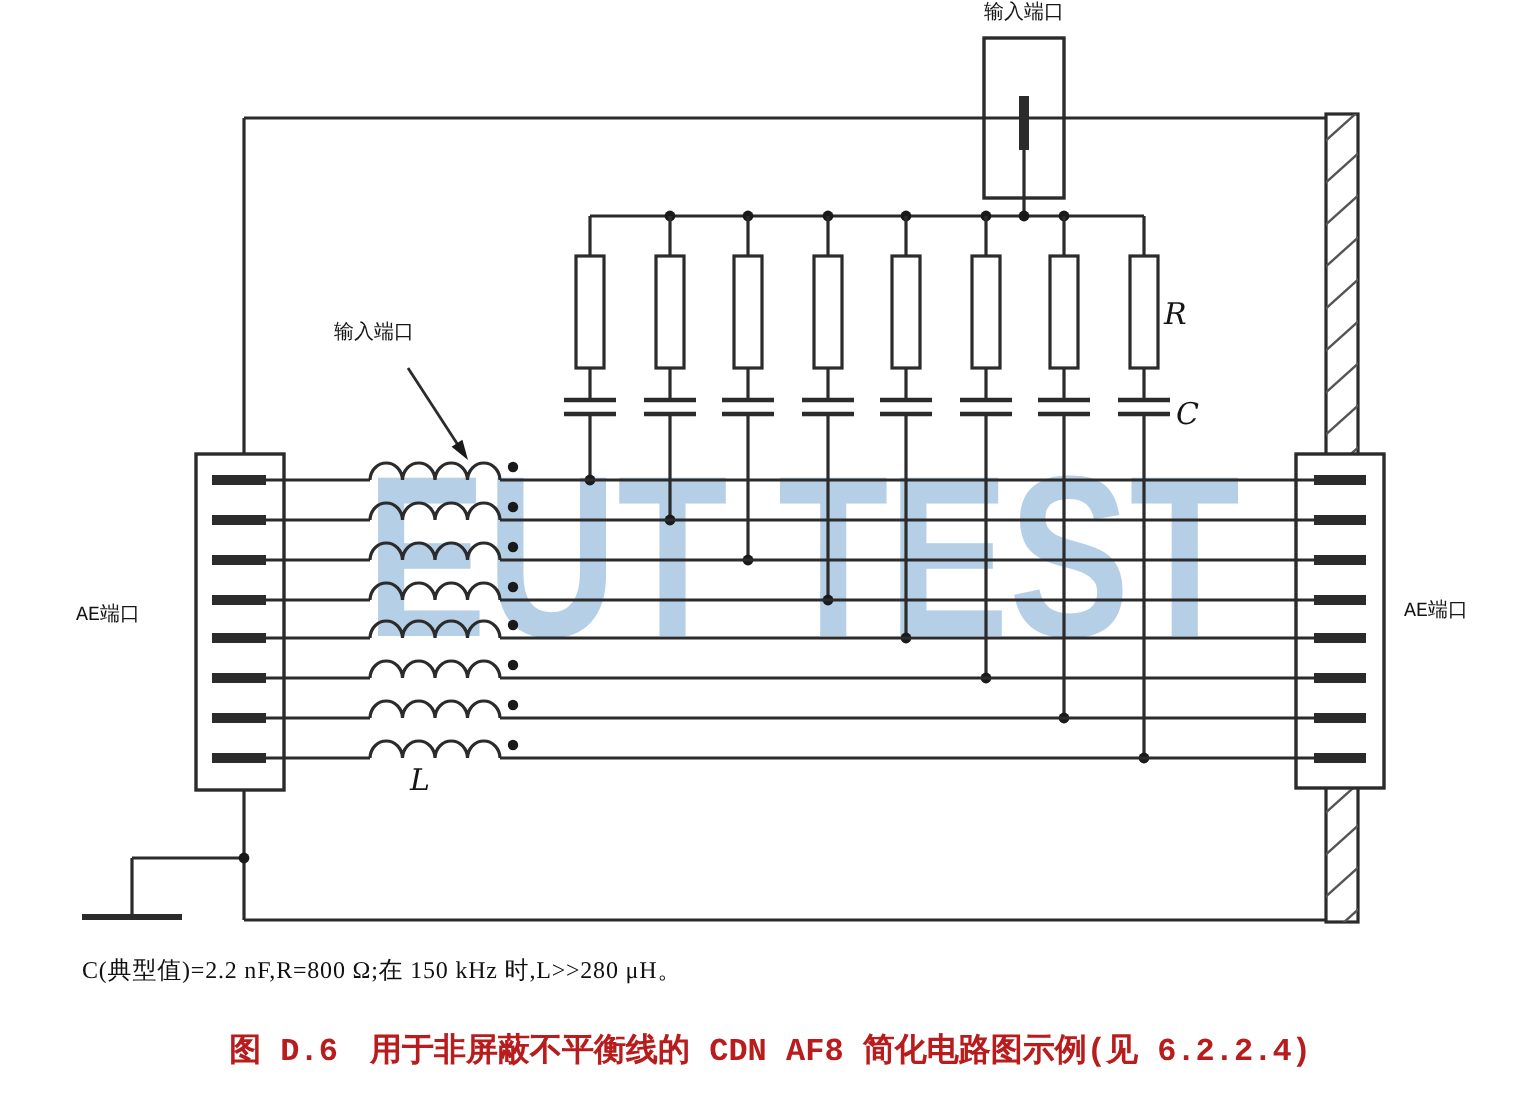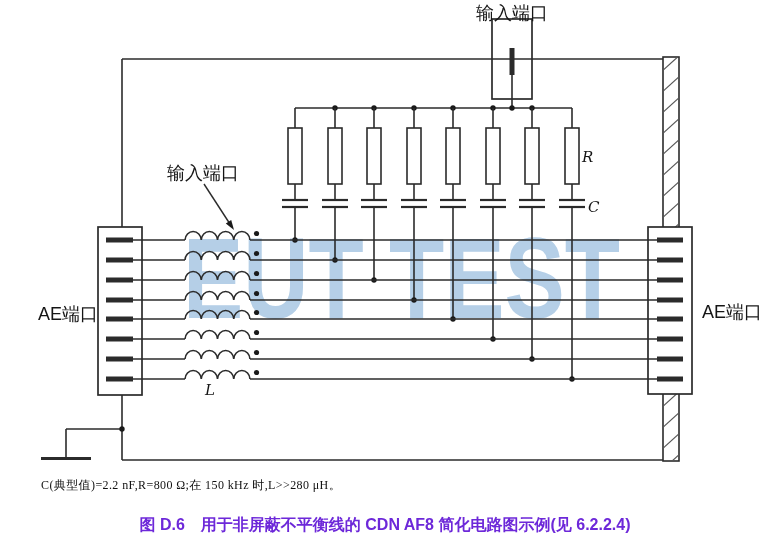--- a/index.html
+++ b/index.html
@@ -1,27 +1,27 @@
 <!DOCTYPE html>
 <html><head>
 <meta charset="utf-8">
 <style>
   html,body{margin:0;padding:0}
   body{width:770px;height:548px;background:#ffffff;position:relative;
        font-family:"Liberation Serif","DejaVu Serif",serif}
   .page{position:absolute;inset:0;width:770px;height:548px;background:#fff;overflow:hidden}
   svg{position:absolute;left:0;top:0}
-  .lbl{position:absolute;color:#151515;font-size:18px;line-height:1.25;white-space:nowrap;
-       font-family:Liberation Sans, sans-serif}
+  .lbl{position:absolute;color:#151515;font-size:10px;line-height:1.25;white-space:nowrap;
+       font-family:Liberation Mono, monospace}
   .lbl.center{text-align:center}
   .ital{font-style:italic;font-size:15px;font-family:"DejaVu Serif","Liberation Serif",serif}
   .note{position:absolute;left:41px;top:477px;font-size:12px;color:#111;letter-spacing:.4px;
         white-space:nowrap;font-family:"Liberation Serif","DejaVu Serif",serif}
   .caption{position:absolute;left:0;top:515px;width:770px;text-align:center;font-weight:bold;
-           font-size:16px;color:#6d28d9;font-family:Liberation Sans, sans-serif}
+           font-size:16px;color:#b91c1c;font-family:Liberation Mono, monospace}
 </style>
 </head>
 <body>
 
 <div class="page">
 
   <svg id="circuit" width="770" height="548" viewBox="0 0 770 548">
     <text x="183" y="318" font-size="115" font-weight="bold" font-family="Liberation Sans, DejaVu Sans, sans-serif" fill="#b5cfe7" textLength="437" lengthAdjust="spacingAndGlyphs">EUT TEST</text>
   <clipPath id="hclip">
         <rect x="663" y="57" width="16" height="404"></rect>

